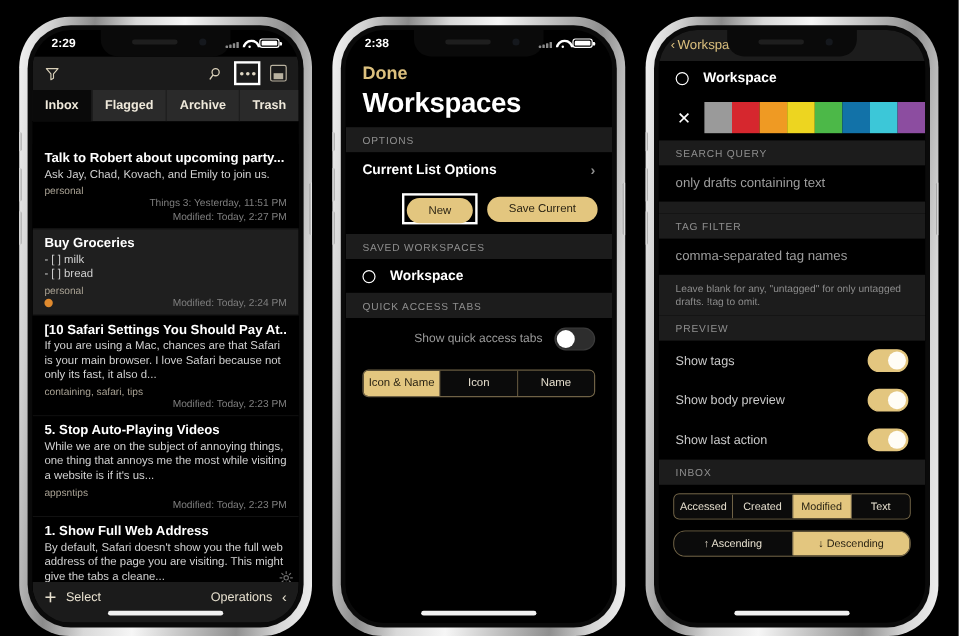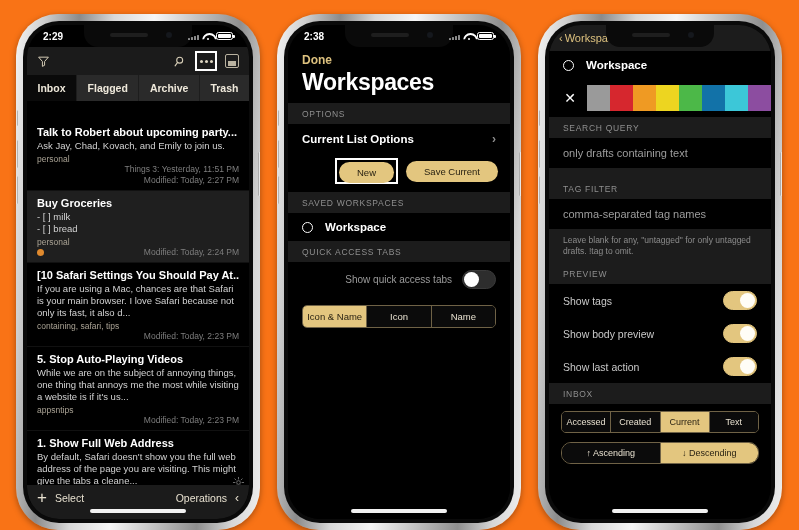--- a/index.html
+++ b/index.html
@@ -6,21 +6,21 @@
     margin: 0; padding: 0;
     width: 799px; height: 530px;
     background: #ffffff;
     overflow: hidden;
     font-family: "Liberation Sans", sans-serif;
     -webkit-font-smoothing: antialiased;
   }
   #stage {
     position: relative;
     width: 799px; height: 530px;
-    background: #f97316;
+    background: #000000;
   }
 
   
   .phone {
     position: absolute;
     top: 14px;
     width: 244px;
     height: 516px;
     border-radius: 42px;
     background: linear-gradient(95deg,#f4f4f4 0%, #cfcfcf 10%, #8b8b8b 22%, #d8d8d8 34%, #f6f6f6 48%, #c6c6c6 62%, #8f8f8f 78%, #d6d6d6 90%, #efefef 100%);
@@ -222,21 +222,21 @@
   .bb-left { display:flex; align-items:center; gap:8px; color:#e7e0cf; font-size:10.5px; }
   .bb-right { display:flex; align-items:center; gap:8px; color:#e7e0cf; font-size:10.5px; }
   .plus { color:#e7e0cf; font-size:17px; line-height:14px; font-weight: 300; }
   .chev-l { color:#e7e0cf; font-size:12px; }
   .gear-wrap { position:absolute; right:4px; bottom:26px; color:#6d6d6d; }
 
   
   .p2body { background:#000; }
   .nav-done {
     padding: 6px 14px 0 14px;
-    color: #dcc07e; font-size: 12px; font-weight: bold;
+    color: #dcc07e; font-size: 15px; font-weight: bold;
   }
   .big-title {
     padding: 2px 14px 7px 14px;
     color: #ffffff; font-size: 23px; font-weight: bold; letter-spacing: -.3px;
   }
   .sec-hdr {
     background: #1c1c1c;
     color: #8f8f8f; font-size: 8.5px; letter-spacing: .7px;
     padding: 6px 14px 5px 14px;
     text-transform: uppercase;
@@ -630,21 +630,21 @@
             <span class="switch on">
                 <span class="knob"></span>
               </span>
           </div>
 
           <div class="sec-hdr">INBOX</div>
 
           <div class="seg seg3">
             <div class="sg">Accessed</div>
             <div class="sg">Created</div>
-            <div class="sg active">Current</div>
+            <div class="sg active">Modified</div>
             <div class="sg">Text</div>
           </div>
 
           <div class="seg seg3 seg3b">
             <div class="sg">↑ Ascending</div>
             <div class="sg active">↓ Descending</div>
           </div>
         </div>
 
         <div class="home-bar"></div>

